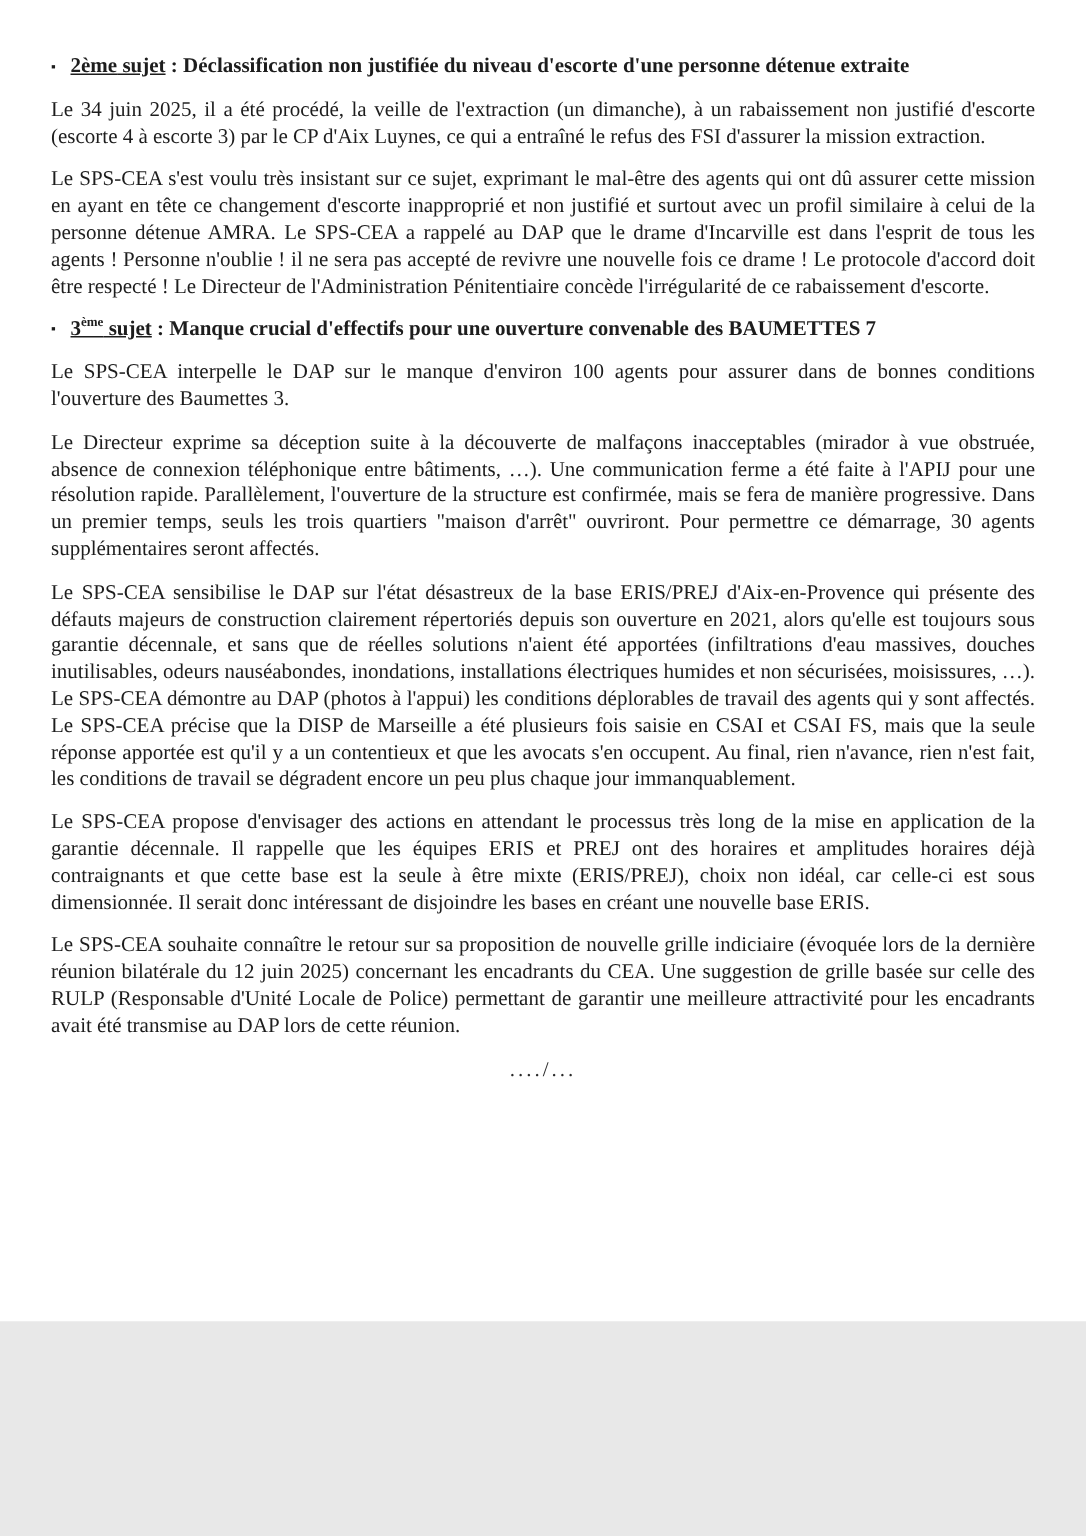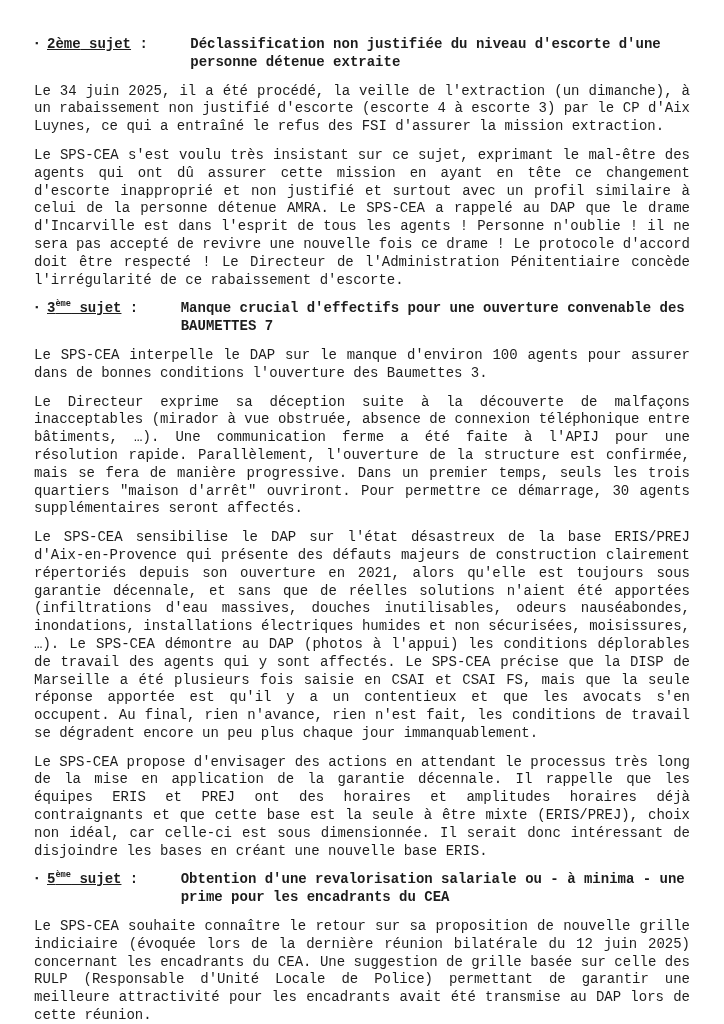--- a/index.html
+++ b/index.html
@@ -3,26 +3,26 @@
 <meta charset="utf-8">
 <style>
   html, body {
     margin: 0;
     padding: 0;
     background: #e8e8e8;
   }
   .page {
     position: relative;
     width: 724px;
-    height: 1024px;
+    height: 881px;
     margin: 0 auto;
     background: #ffffff;
     box-sizing: border-box;
     padding: 36px 34px 0 34px;
-    font-family: Liberation Mono, monospace;
+    font-family: Liberation Serif, serif;
     font-size: 14px;
     line-height: 17.8px;
     color: #1d1d1d;
     overflow: hidden;
   }
   p.body-para {
     margin: 0 0 11px 0;
     text-align: justify;
   }
   .subject {
@@ -45,21 +45,20 @@
   .subject-name {
     text-decoration: underline;
   }
   .subject-name sup {
     font-size: 62%;
     line-height: 0;
     vertical-align: super;
   }
   .subject-title {
     flex: 1;
-    margin-left: 34px;
   }
   .footer-mark {
     text-align: center;
     margin-top: 2px;
     letter-spacing: 2px;
     color: #2a2a2a;
   }
 </style>
 </head>
 <body>
@@ -81,23 +80,18 @@
     <span class="subject-title">Manque crucial d'effectifs pour une ouverture convenable des BAUMETTES 7</span>
   </div>
 
   <p class="body-para">Le SPS-CEA interpelle le DAP sur le manque d'environ 100 agents pour assurer dans de bonnes conditions l'ouverture des Baumettes 3.</p>
   <p class="body-para">Le Directeur exprime sa déception suite à la découverte de malfaçons inacceptables (mirador à vue obstruée, absence de connexion téléphonique entre bâtiments, …). Une communication ferme a été faite à l'APIJ pour une résolution rapide. Parallèlement, l'ouverture de la structure est confirmée, mais se fera de manière progressive. Dans un premier temps, seuls les trois quartiers "maison d'arrêt" ouvriront. Pour permettre ce démarrage, 30 agents supplémentaires seront affectés.</p>
 
 
   <p class="body-para">Le SPS-CEA sensibilise le DAP sur l'état désastreux de la base ERIS/PREJ d'Aix-en-Provence qui présente des défauts majeurs de construction clairement répertoriés depuis son ouverture en 2021, alors qu'elle est toujours sous garantie décennale, et sans que de réelles solutions n'aient été apportées (infiltrations d'eau massives, douches inutilisables, odeurs nauséabondes, inondations, installations électriques humides et non sécurisées, moisissures, …). Le SPS-CEA démontre au DAP (photos à l'appui) les conditions déplorables de travail des agents qui y sont affectés. Le SPS-CEA précise que la DISP de Marseille a été plusieurs fois saisie en CSAI et CSAI FS, mais que la seule réponse apportée est qu'il y a un contentieux et que les avocats s'en occupent. Au final, rien n'avance, rien n'est fait, les conditions de travail se dégradent encore un peu plus chaque jour immanquablement.</p>
   <p class="body-para">Le SPS-CEA propose d'envisager des actions en attendant le processus très long de la mise en application de la garantie décennale.  Il rappelle que les équipes ERIS et PREJ ont des horaires et amplitudes horaires déjà contraignants et que cette base est la seule à être mixte (ERIS/PREJ), choix non idéal, car celle-ci est sous dimensionnée. Il serait donc intéressant de disjoindre les bases en créant une nouvelle base ERIS.</p>
 
-  <div class="subject">
-    <span class="bullet"></span>
-    <span class="subject-head"><span class="subject-name"><span>5</span><sup>ème</sup><span> sujet</span></span><span class="sep"> : </span></span>
-    <span class="subject-title">Obtention d'une revalorisation salariale ou - à minima - une prime pour les encadrants du CEA</span>
-  </div>
 
   <p class="body-para">Le SPS-CEA souhaite connaître le retour sur sa proposition de nouvelle grille indiciaire (évoquée lors de la dernière réunion bilatérale du 12 juin 2025) concernant les encadrants du CEA. Une suggestion de grille basée sur celle des RULP (Responsable d'Unité Locale de Police) permettant de garantir une meilleure attractivité pour les encadrants avait été transmise au DAP lors de cette réunion.</p>
 
   <div class="footer-mark">..../...</div>
 
 </div>
 
 </body></html>

